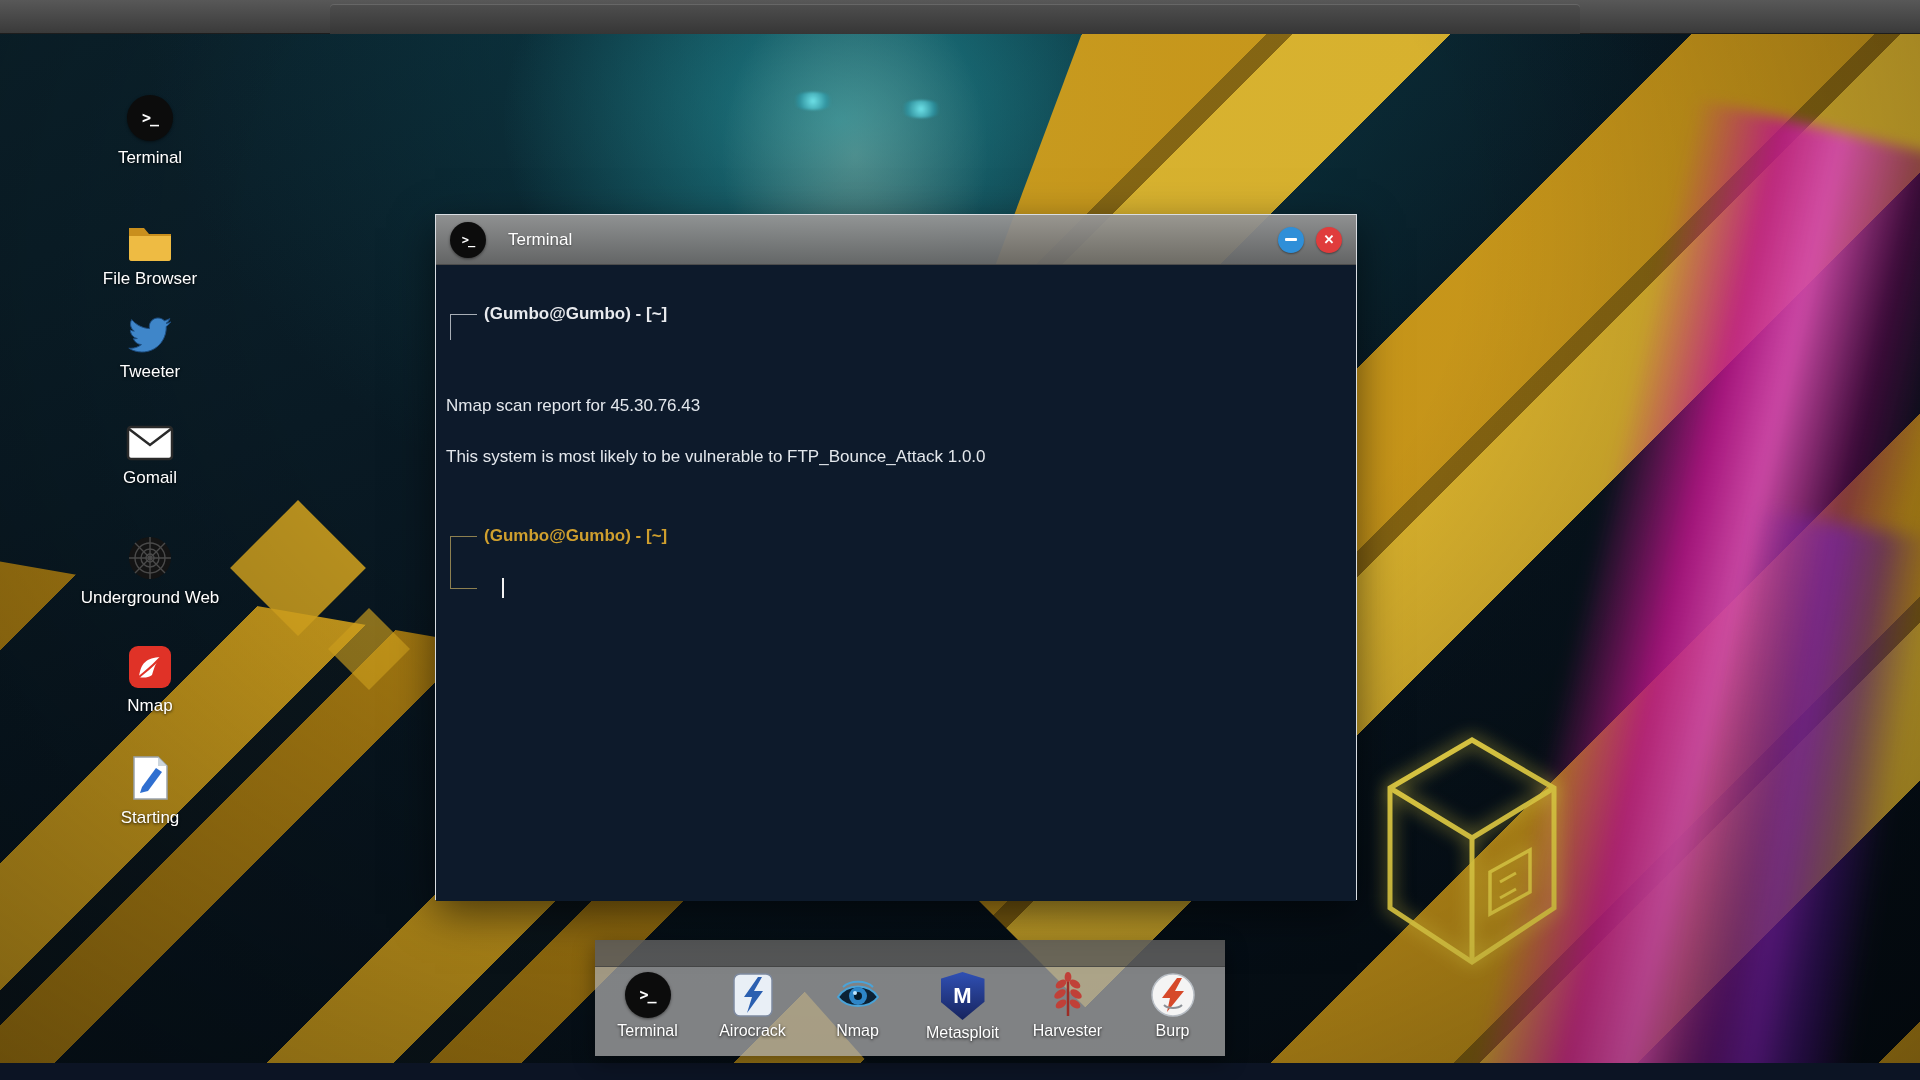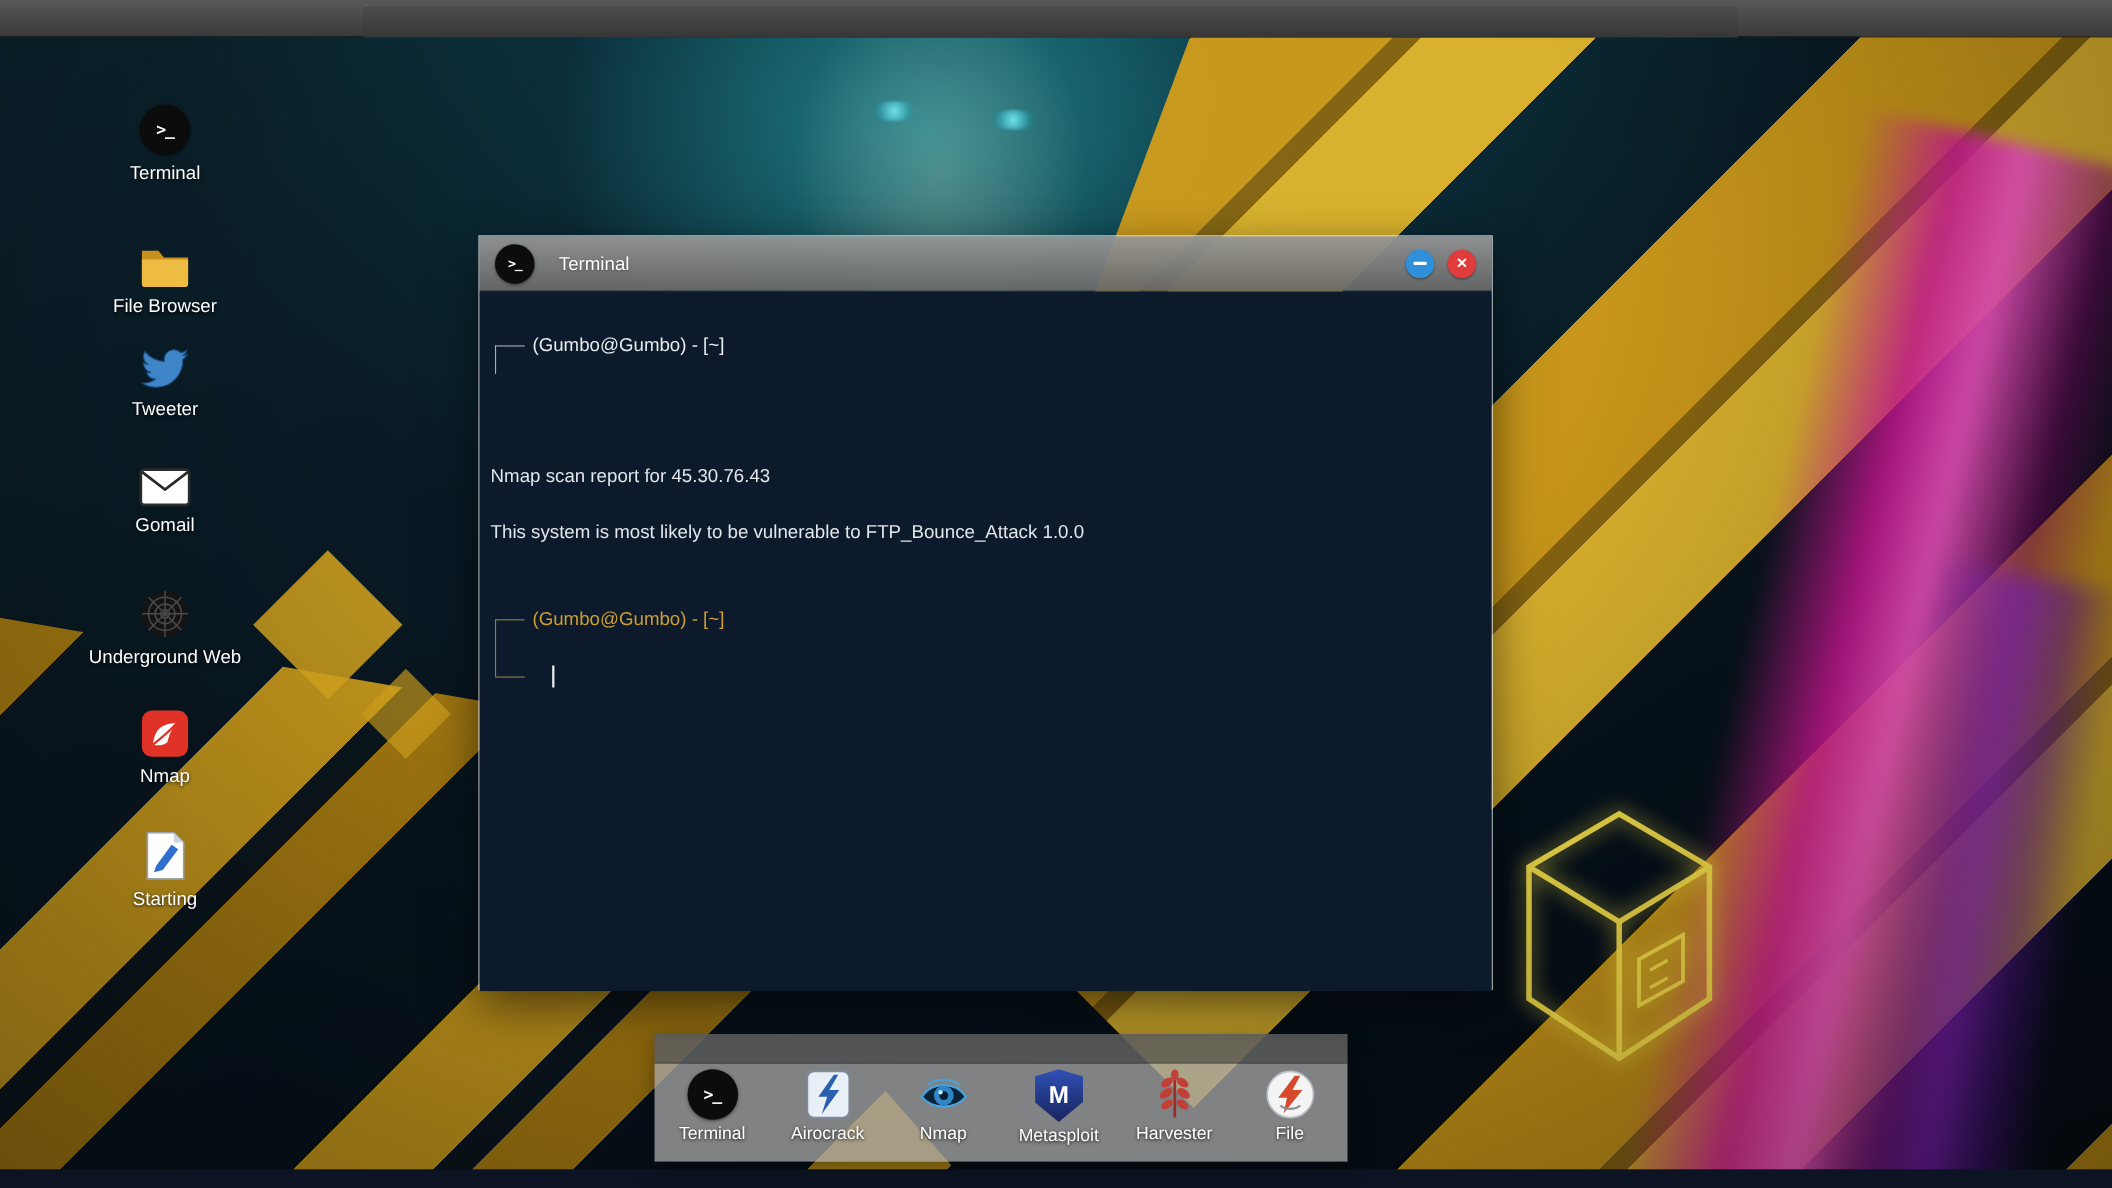--- a/index.html
+++ b/index.html
@@ -65,34 +65,34 @@
   .wbtn{width:26px;height:26px;border-radius:50%;display:flex;align-items:center;justify-content:center;cursor:pointer;
     box-shadow:0 1px 2px rgba(0,0,0,.4);}
   .btn-min{background:#2f8fd8;}
   .btn-min .minus{width:12px;height:3px;background:#fff;border-radius:1px;}
   .btn-close{background:#e03c3c;}
   .btn-close span{color:#fff;font-size:13px;font-weight:bold;}
 
   .term-body{height:636px;background:#0d1a2b;padding:36px 20px 20px 10px;
     color:#e3e7ec;font-size:17px;line-height:26px;cursor:text;}
 
-  .prompt{position:relative;margin-left:4px;}
+  .prompt{position:relative;margin-left:4px;font-weight:bold;}
   .prompt::before{content:"";position:absolute;left:0;top:13px;bottom:13px;width:1px;background:var(--lc);}
   .p-row{display:flex;align-items:center;height:26px;gap:7px;}
   .p-mid{height:26px;}
   .stub{width:27px;height:1px;background:var(--lc);flex:none;}
   .prompt-gray{--lc:#a8aeb6;}
   .prompt-gray .p-user,.prompt-gray .p-cmd{color:#e8eaee;}
   .prompt-orange{--lc:#8d8050;}
   .prompt-orange .p-user{color:#cf9f2e;}
   .cursor{width:2px;height:20px;background:#f2f2f2;margin-left:18px;}
 
   .out{white-space:nowrap;}
   .o-start{margin-top:27px;}
-  .o-report{margin-top:67px;}
+  .o-report{margin-top:40px;}
   .o-host{margin-top:25px;}
   .scan-table{margin-top:27px;display:grid;grid-template-columns:126px 125px 131px auto;}
   .o-vuln{margin-top:25px;}
   .prompt-orange{margin-top:53px;}
 
   
   .dock{position:absolute;left:595px;top:940px;width:630px;z-index:8;
     box-shadow:0 6px 20px rgba(0,0,0,.4);}
   .dock-handle{height:27px;background:rgba(96,96,96,.88);border-bottom:1px solid rgba(60,60,60,.6);}
   .dock-body{height:89px;background:rgba(170,170,170,.75);display:flex;align-items:flex-start;padding-top:5px;}
@@ -299,19 +299,19 @@
     </div>
 
     <div class="dock-item">
       <div class="tile">
         <svg width="46" height="46" viewBox="0 0 46 46">
           <circle cx="23" cy="23" r="21" fill="#f4f4f4" stroke="#b9bfc6" stroke-width="1.5"></circle>
           <path d="M27 6 L12 26 h8 L17 40 L34 19 h-9 L32 6 Z" fill="#d6492a"></path>
           <path d="M14 33 C18 37 28 37 32 33" fill="none" stroke="#8b9096" stroke-width="2"></path>
         </svg>
       </div>
-      <div class="di-label">File</div>
+      <div class="di-label">Burp</div>
     </div>
 
   </div>
 </div>
 
 <div class="bottomstrip"></div>
 
 </body></html>

